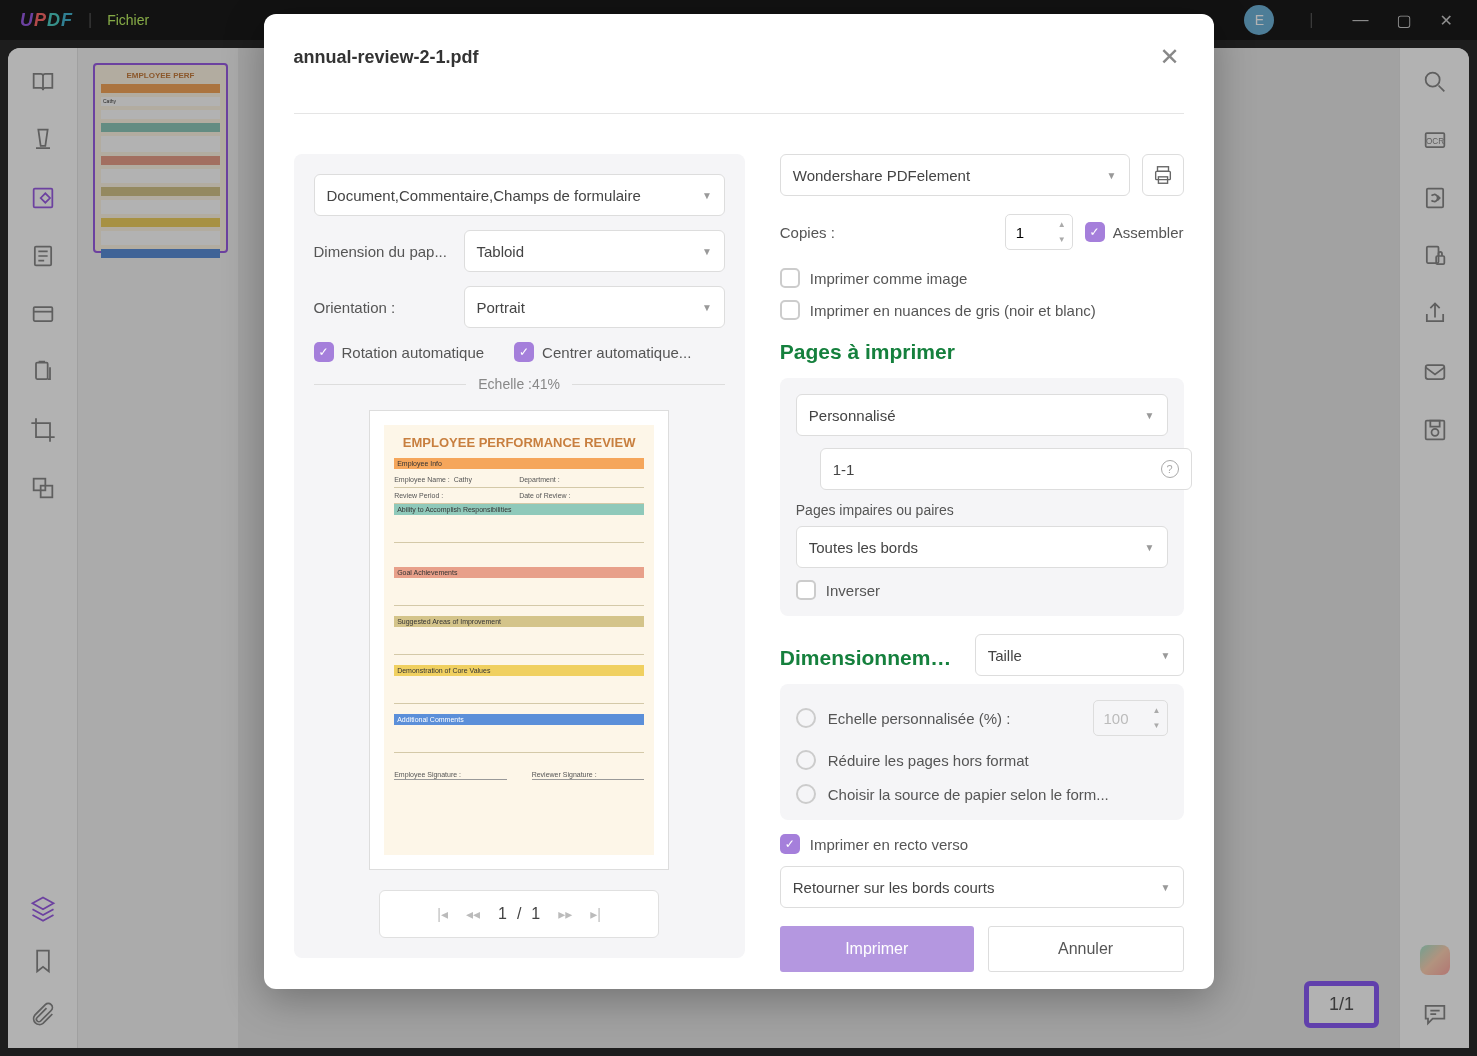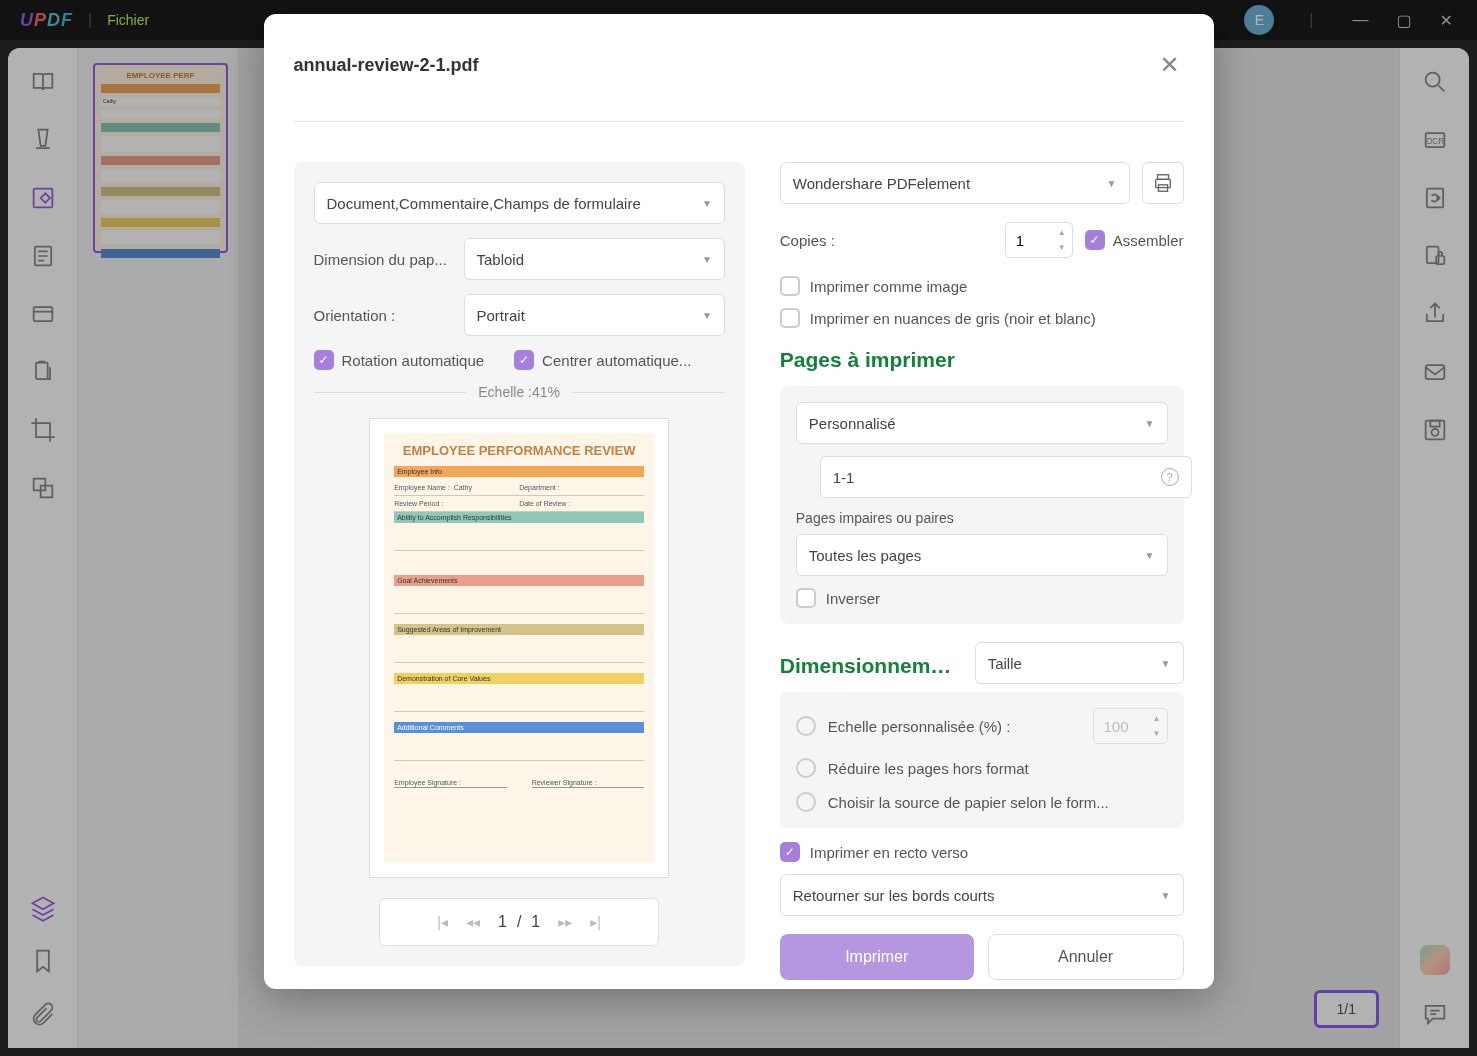--- a/index.html
+++ b/index.html
@@ -31,25 +31,25 @@
 .ai-icon { width: 30px; height: 30px; border-radius: 8px; background: linear-gradient(135deg,#a8e6cf,#ffd3b6,#ffaaa5); }
 
 
 .thumb-panel { width: 160px; background: #f5f5f5; padding: 15px; }
 .thumb { width: 135px; height: 190px; background: #fff6e6; border: 2px solid #9b5de5; border-radius: 4px; padding: 6px; }
 .thumb-title { font-size: 8px; font-weight: bold; color: #c87f3f; text-align: center; margin-bottom: 4px; }
 .thumb-bar { height: 9px; margin-bottom: 4px; font-size: 5px; padding: 1px 2px; color: #333; }
 
 
 .doc-area { flex: 1; background: #e8e8e8; position: relative; }
-.page-counter { position: absolute; bottom: 20px; right: 20px; background: #fff; border: 3px solid #8b5cf6; border-radius: 6px; padding: 8px 20px; font-size: 14px; color: #555; }
+.page-counter { position: absolute; bottom: 20px; right: 20px; background: #fff; border: 5px solid #8b5cf6; border-radius: 6px; padding: 8px 20px; font-size: 18px; color: #555; }
 
 
 .overlay { position: absolute; inset: 0; background: rgba(0,0,0,0.3); display: flex; justify-content: center; align-items: flex-start; padding-top: 14px; }
-.modal { width: 950px; height: 975px; background: #fff; border-radius: 12px; padding: 33px 30px; display: flex; flex-direction: column; box-shadow: 0 10px 40px rgba(0,0,0,0.3); gap: 20px; }
+.modal { width: 950px; height: 975px; background: #fff; border-radius: 12px; padding: 25px 30px; display: flex; flex-direction: column; box-shadow: 0 10px 40px rgba(0,0,0,0.3); gap: 20px; }
 .modal-hdr { display: flex; align-items: center; margin-bottom: 18px; }
 .modal-title { font-size: 18px; font-weight: 600; color: #333; }
 .close-btn { margin-left: auto; font-size: 24px; color: #888; cursor: pointer; padding: 4px; }
 .modal-hr { border: none; border-top: 1px solid #e5e5e5; margin-bottom: 20px; }
 .modal-body { display: flex; gap: 35px; flex: 1; }
 
 
 .col-left { width: 475px; }
 .box-left { background: #f5f5f7; border-radius: 8px; padding: 20px; }
 .frow { display: flex; align-items: center; gap: 10px; margin-bottom: 14px; }
@@ -96,21 +96,21 @@
 .help-ic { margin-left: auto; width: 18px; height: 18px; border: 1px solid #aaa; border-radius: 50%; display: flex; align-items: center; justify-content: center; font-size: 11px; color: #aaa; }
 .sub-lbl { font-size: 14px; color: #555; margin: 12px 0 8px; }
 .radio-row { display: flex; align-items: center; gap: 12px; margin-bottom: 14px; font-size: 15px; color: #555; }
 .radio { width: 20px; height: 20px; border-radius: 50%; border: 2px solid #ccc; position: relative; flex-shrink: 0; }
 .radio.selected { border-color: #9b5de5; }
 .radio.selected::after { content: ''; position: absolute; inset: 3px; background: #9b5de5; border-radius: 50%; }
 .sizing-hdr { display: flex; align-items: center; gap: 12px; }
 .sizing-hdr .sect-hdr { flex: 1; white-space: nowrap; overflow: hidden; text-overflow: ellipsis; }
 .size-sel { width: 100px; }
 .bottom-btns { display: flex; gap: 14px; margin-top: 18px; }
-.btn { flex: 1; height: 46px; border-radius: 8px; font-size: 16px; display: flex; align-items: center; justify-content: center; cursor: pointer; }
+.btn { flex: 1; height: 46px; border-radius: 3px; font-size: 16px; display: flex; align-items: center; justify-content: center; cursor: pointer; }
 .btn-primary { background: #b497e0; color: #fff; }
 .btn-secondary { background: #fff; border: 1px solid #ddd; color: #555; }
 </style>
 </head>
 <body>
 
 <div class="titlebar">
   <span class="logo"><span class="u">U</span><span class="p">P</span><span class="d">D</span><span class="f">F</span></span>
   <span class="tbsep">|</span>
   <span class="menu-item">Fichier</span>
@@ -406,21 +406,21 @@
           <div class="select full" style="margin-bottom:12px">
               <span>Personnalisé</span>
               <span class="caret">▼</span>
             </div>
           <div class="input-txt">
               <span>1-1</span>
               <span class="help-ic">?</span>
             </div>
           <div class="sub-lbl">Pages impaires ou paires</div>
           <div class="select full" style="margin-bottom:12px">
-              <span>Toutes les pages</span>
+              <span>Toutes les bords</span>
               <span class="caret">▼</span>
             </div>
           <div class="chk-line" style="margin-bottom:0">
               <span class="chk-box unchecked"></span>
               <span>Inverser</span>
             </div>
         </div>
 
         <div class="sizing-hdr">
           <div class="sect-hdr">Dimensionnement et gestio...</div>

